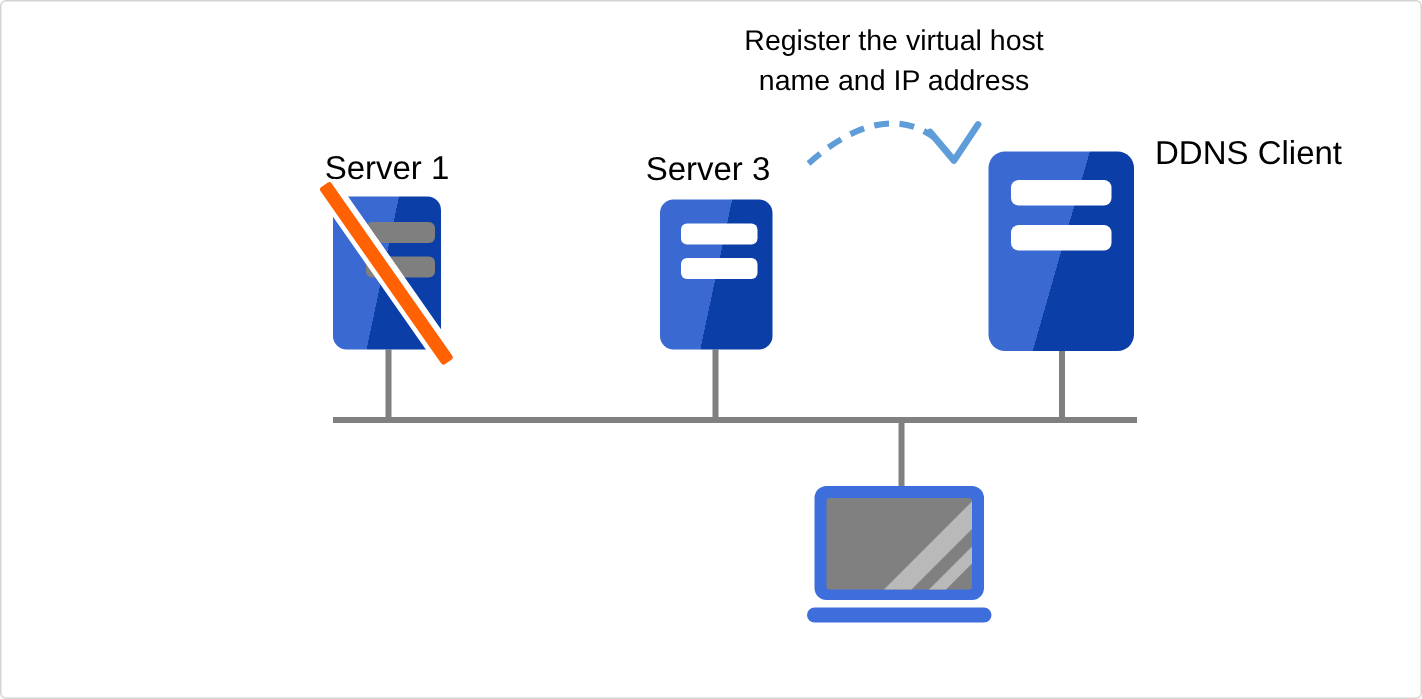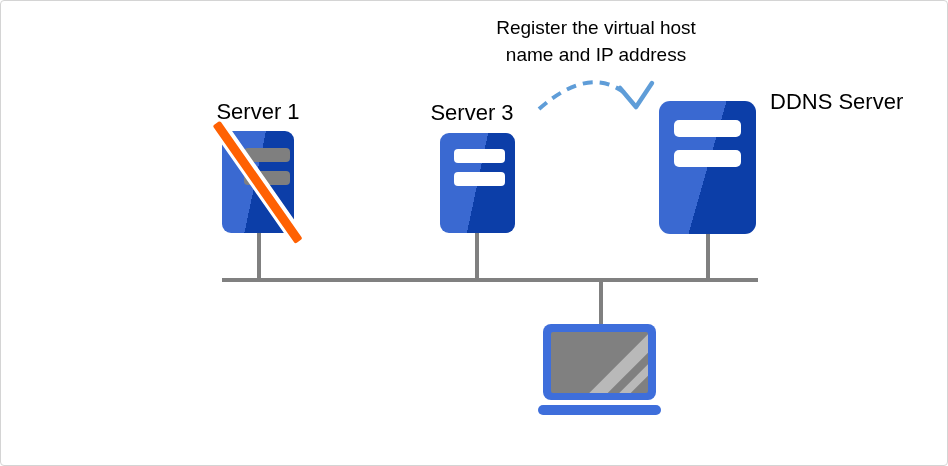--- a/index.html
+++ b/index.html
@@ -80,21 +80,21 @@
   <div class="title">Register the virtual host
 name and IP address</div>
 
   <svg class="arc" viewBox="0 0 150 60">
     <path d="M20 42 Q70.5 -2.5 107 27" fill="none" stroke="#5F9DD8" stroke-width="4" stroke-dasharray="10 7"></path>
     <path d="M101 21 L117 40 L133 16" fill="none" stroke="#5F9DD8" stroke-width="4.5" stroke-linecap="round" stroke-linejoin="round"></path>
   </svg>
 
   <div class="label" style="left:197px;top:100px;width:120px;">Server 1</div>
   <div class="label" style="left:411px;top:101px;width:120px;">Server 3</div>
-  <div class="label" style="left:769px;top:90px;text-align:left;">DDNS Server</div>
+  <div class="label" style="left:769px;top:90px;text-align:left;">DDNS Client</div>
 
   <div class="line bus"></div>
   <div class="line drop1"></div>
   <div class="line drop2"></div>
   <div class="line drop3"></div>
   <div class="line drop4"></div>
 
   <div class="server server1">
     <div class="bar bar1"></div>
     <div class="bar bar2"></div>

